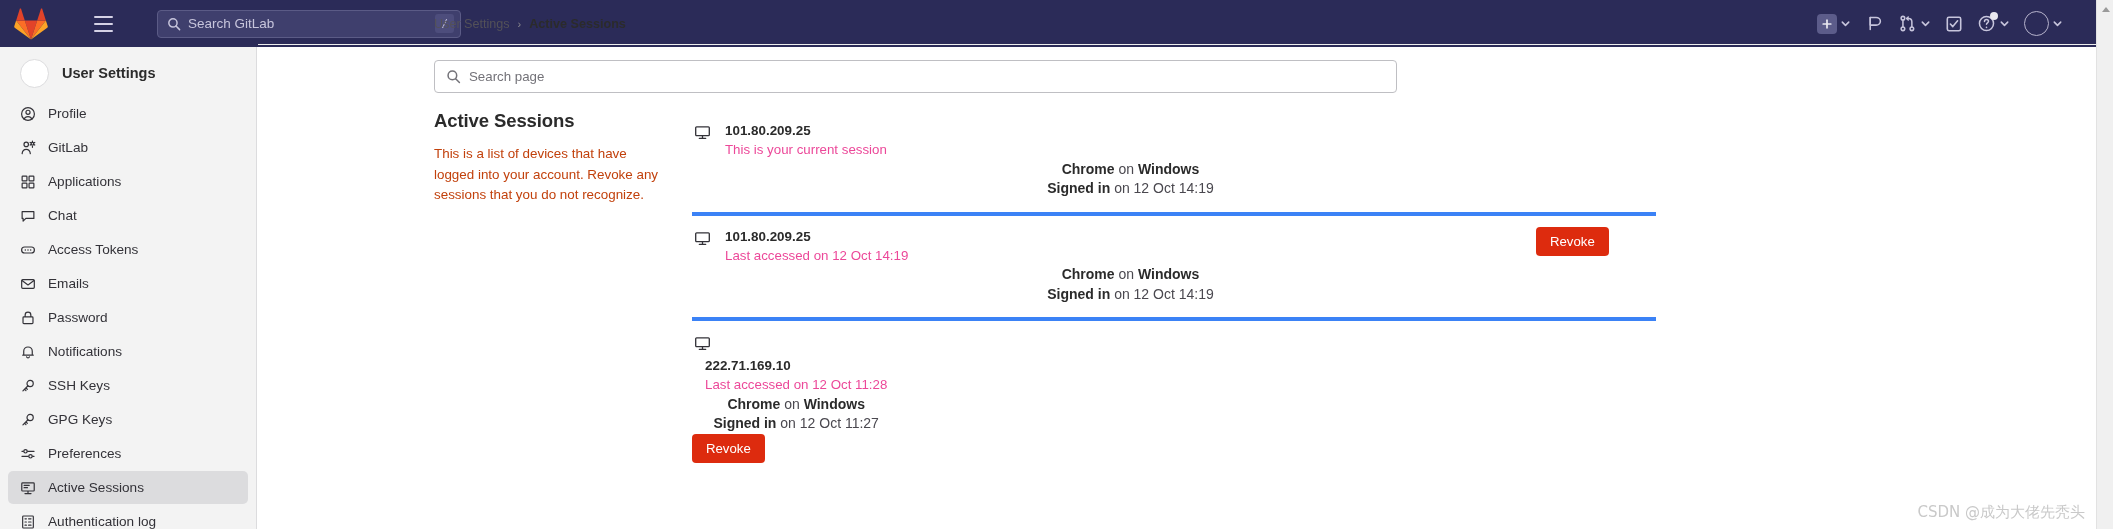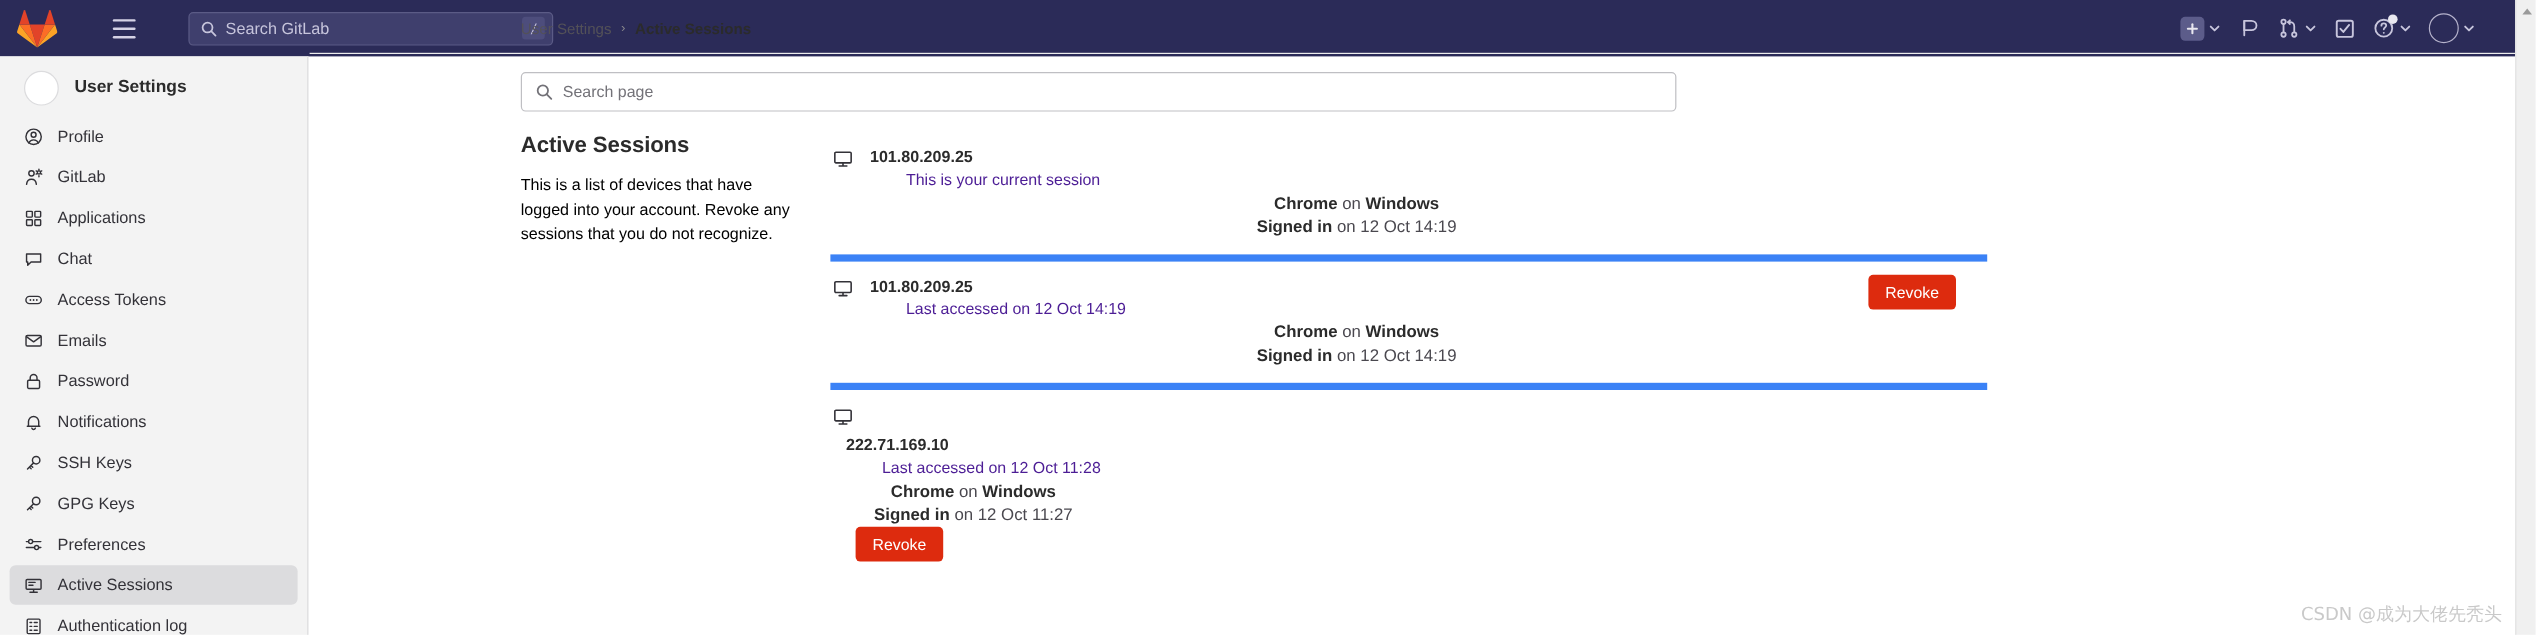--- a/index.html
+++ b/index.html
@@ -117,38 +117,38 @@
     padding: 0 11px; cursor: text; text-align: center;
   }
   .searchpage .sph2 { color: #737278; font-size: 13.3px; margin-left: 8px; }
 
   .section {
     position: absolute; top: 110px; left: 434px; width: 1222px;
     display: flex; gap: 0;
   }
   .sec-left { width: 258px; flex: 0 0 258px; padding-right: 30px; }
   .sec-title { font-size: 18.5px; font-weight: 700; color: #2b2b2b; margin-bottom: 12px; letter-spacing: -0.1px;}
-  .sec-desc { font-size: 13.4px; color: #000000; line-height: 20.5px; }
+  .sec-desc { font-size: 13.4px; color: #c2410c; line-height: 20.5px; }
 
   .sec-right { flex: 1 1 auto; }
 
   .session {
     display: flex; align-items: flex-start;
-    border-bottom: 6px solid #3b82f6;
+    border-bottom: 4px solid #3b82f6;
     padding: 11px 0 13px 0;
     position: relative;
   }
   .session:last-child { border-bottom: none; flex-direction: column; }
   .sess-icon { width: 18px; flex: 0 0 18px; margin-top: 3px; margin-left: 2px; }
   .sess-body { flex: 1 1 auto; margin-left: 13px; }
   .sess-ip { font-size: 13.4px; font-weight: 700; color: #2b2b2b; line-height: 19px; }
-  .sess-sub { font-size: 13.3px; color: #4c1d95; line-height: 19.5px; margin-left: 30px; }
+  .sess-sub { font-size: 13.3px; color: #ec4899; line-height: 19.5px; }
   .sess-line { font-size: 14px; color: #4a484f; line-height: 19.5px; text-align: center; }
   .sess-line b { color: #2b2b2b; font-weight: 700; }
-  .revoke-wrap { flex: 0 0 auto; width: 120px; display:flex; justify-content:center; padding-right: 5px; }
+  .revoke-wrap { flex: 0 0 auto; width: 120px; display:flex; justify-content:flex-start; padding-right: 5px; }
   .revoke {
     background: #dd2b0e; color: #fff;
     border: none; border-radius: 4px;
     font-size: 13.2px; font-family: "Liberation Sans", sans-serif;
     padding: 7px 14px; cursor: pointer; line-height: 15px;
   }
   .revoke.hidden { visibility: hidden; }
 
   
   .scrollbar {

